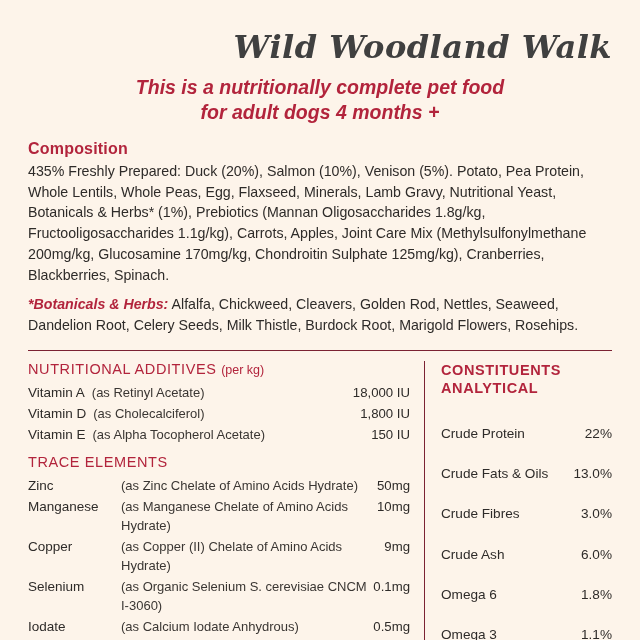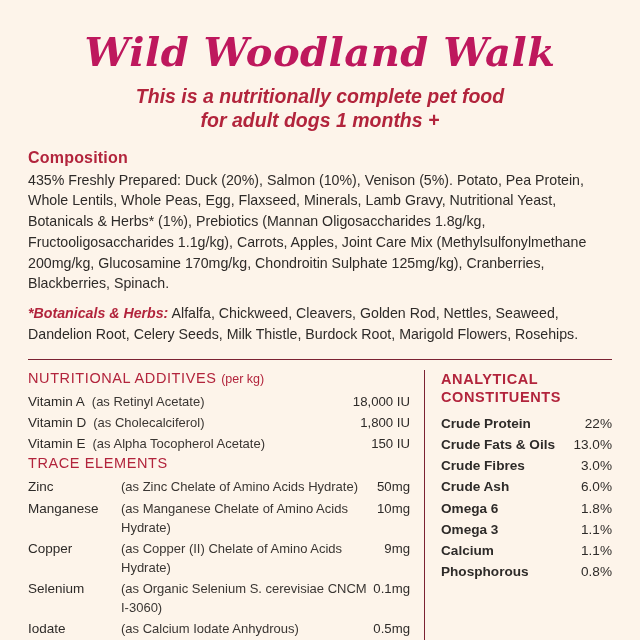--- a/index.html
+++ b/index.html
@@ -15,26 +15,26 @@
     overflow: hidden;
   }
   .page {
     width: 640px;
     height: 640px;
     box-sizing: border-box;
     padding: 26px 28px 10px 28px;
     position: relative;
   }
   .title {
-    text-align: center;
+    text-align: right;
     font-family: "DejaVu Serif", serif;
     font-style: italic;
     font-weight: bold;
-    font-size: 40px;
-    color: #be185d;
+    font-size: 32px;
+    color: #404040;
     letter-spacing: 0.5px;
     margin: 4px 0 10px 0;
     line-height: 1.1;
   }
   .subtitle {
     text-align: center;
     font-family: "Liberation Sans", sans-serif;
     font-style: italic;
     font-weight: bold;
     font-size: 19.5px;
@@ -118,58 +118,59 @@
     padding-left: 7px;
     flex: 1;
   }
   .nut-desc .it {
   }
   .nut-val {
     font-size: 13.2px;
     white-space: nowrap;
   }
   .trace-head {
-    margin-top: 1px;
+    margin-top: 8px;
   }
   .trace-row .nut-name {
     min-width: 86px;
   }
   .ac-head {
     color: #b2243c;
     font-weight: bold;
     font-size: 14.5px;
     letter-spacing: 0.6px;
     line-height: 1.25;
     margin: 0 0 7px 0;
   }
   .ac-row {
     display: flex;
     justify-content: space-between;
     align-items: baseline;
     font-size: 13.6px;
     line-height: 1.56;
   }
   .ac-name {
-    font-weight: bold;
-    white-space: nowrap;
+    font-weight: normal;
+    white-space: nowrap;
+    margin-top: 19px;
   }
   .ac-val {
     white-space: nowrap;
   }
 </style>
 </head>
 <body>
 
 <div class="page">
 
   <div class="title">Wild Woodland Walk</div>
 
   <div class="subtitle">
     <div>This is a nutritionally complete pet food</div>
-    <div>for adult dogs 1 months +</div>
+    <div>for adult dogs 4 months +</div>
   </div>
 
   <div class="section-head">Composition</div>
   <div class="composition-body">435% Freshly Prepared: Duck (20%), Salmon (10%), Venison (5%). Potato, Pea Protein, Whole Lentils, Whole Peas, Egg, Flaxseed, Minerals, Lamb Gravy, Nutritional Yeast, Botanicals &amp; Herbs* (1%), Prebiotics (Mannan Oligosaccharides 1.8g/kg, Fructooligosaccharides 1.1g/kg), Carrots, Apples, Joint Care Mix (Methylsulfonylmethane 200mg/kg, Glucosamine 170mg/kg, Chondroitin Sulphate 125mg/kg), Cranberries, Blackberries, Spinach.</div>
 
   <div class="botanicals">
     <span class="bot-label">*Botanicals &amp; Herbs:</span>
     <span>Alfalfa, Chickweed, Cleavers, Golden Rod, Nettles, Seaweed, Dandelion Root, Celery Seeds, Milk Thistle, Burdock Root, Marigold Flowers, Rosehips.</span>
   </div>
 
@@ -227,22 +228,22 @@
         <span class="nut-desc">(as Calcium Iodate Anhydrous)</span>
         <span class="nut-val">0.5mg</span>
       </div>
 
     </div>
 
     <div class="vsep"></div>
 
     <div class="col-right">
       <div class="ac-head">
+        <div>CONSTITUENTS</div>
         <div>ANALYTICAL</div>
-        <div>CONSTITUENTS</div>
       </div>
 
       <div class="ac-row">
         <span class="ac-name">Crude Protein</span>
         <span class="ac-val">22%</span>
       </div>
       <div class="ac-row">
         <span class="ac-name">Crude Fats &amp; Oils</span>
         <span class="ac-val">13.0%</span>
       </div>

